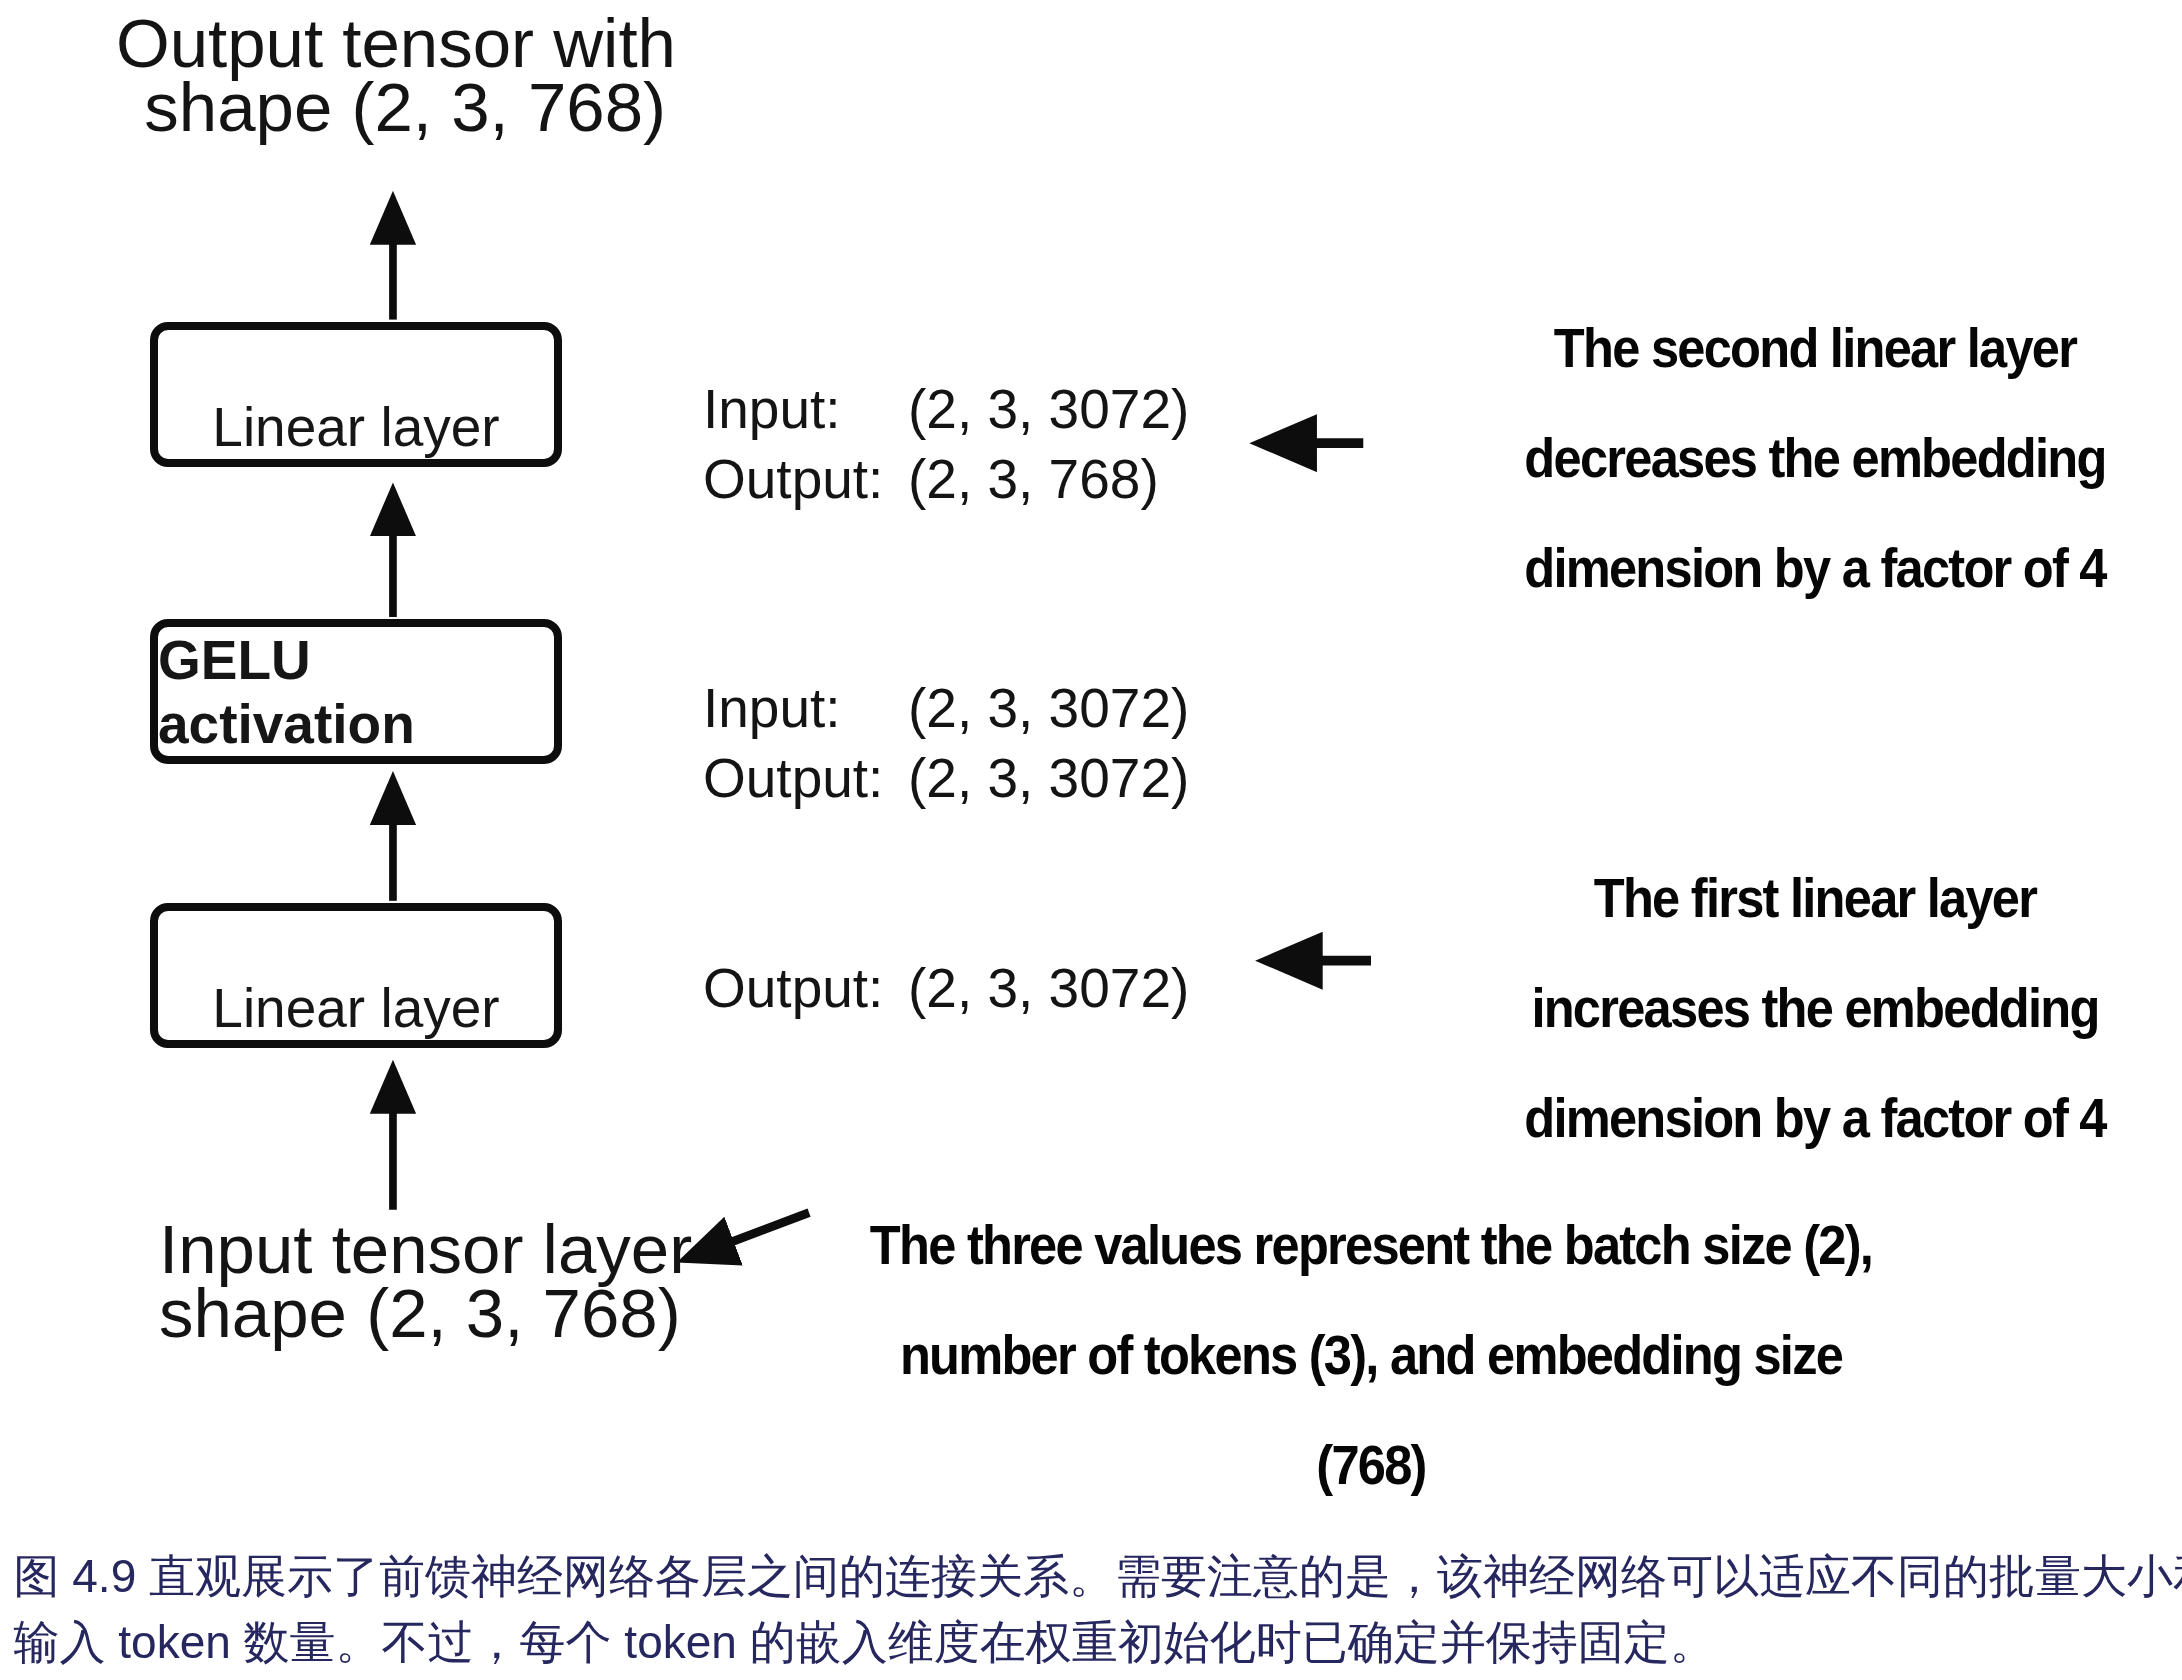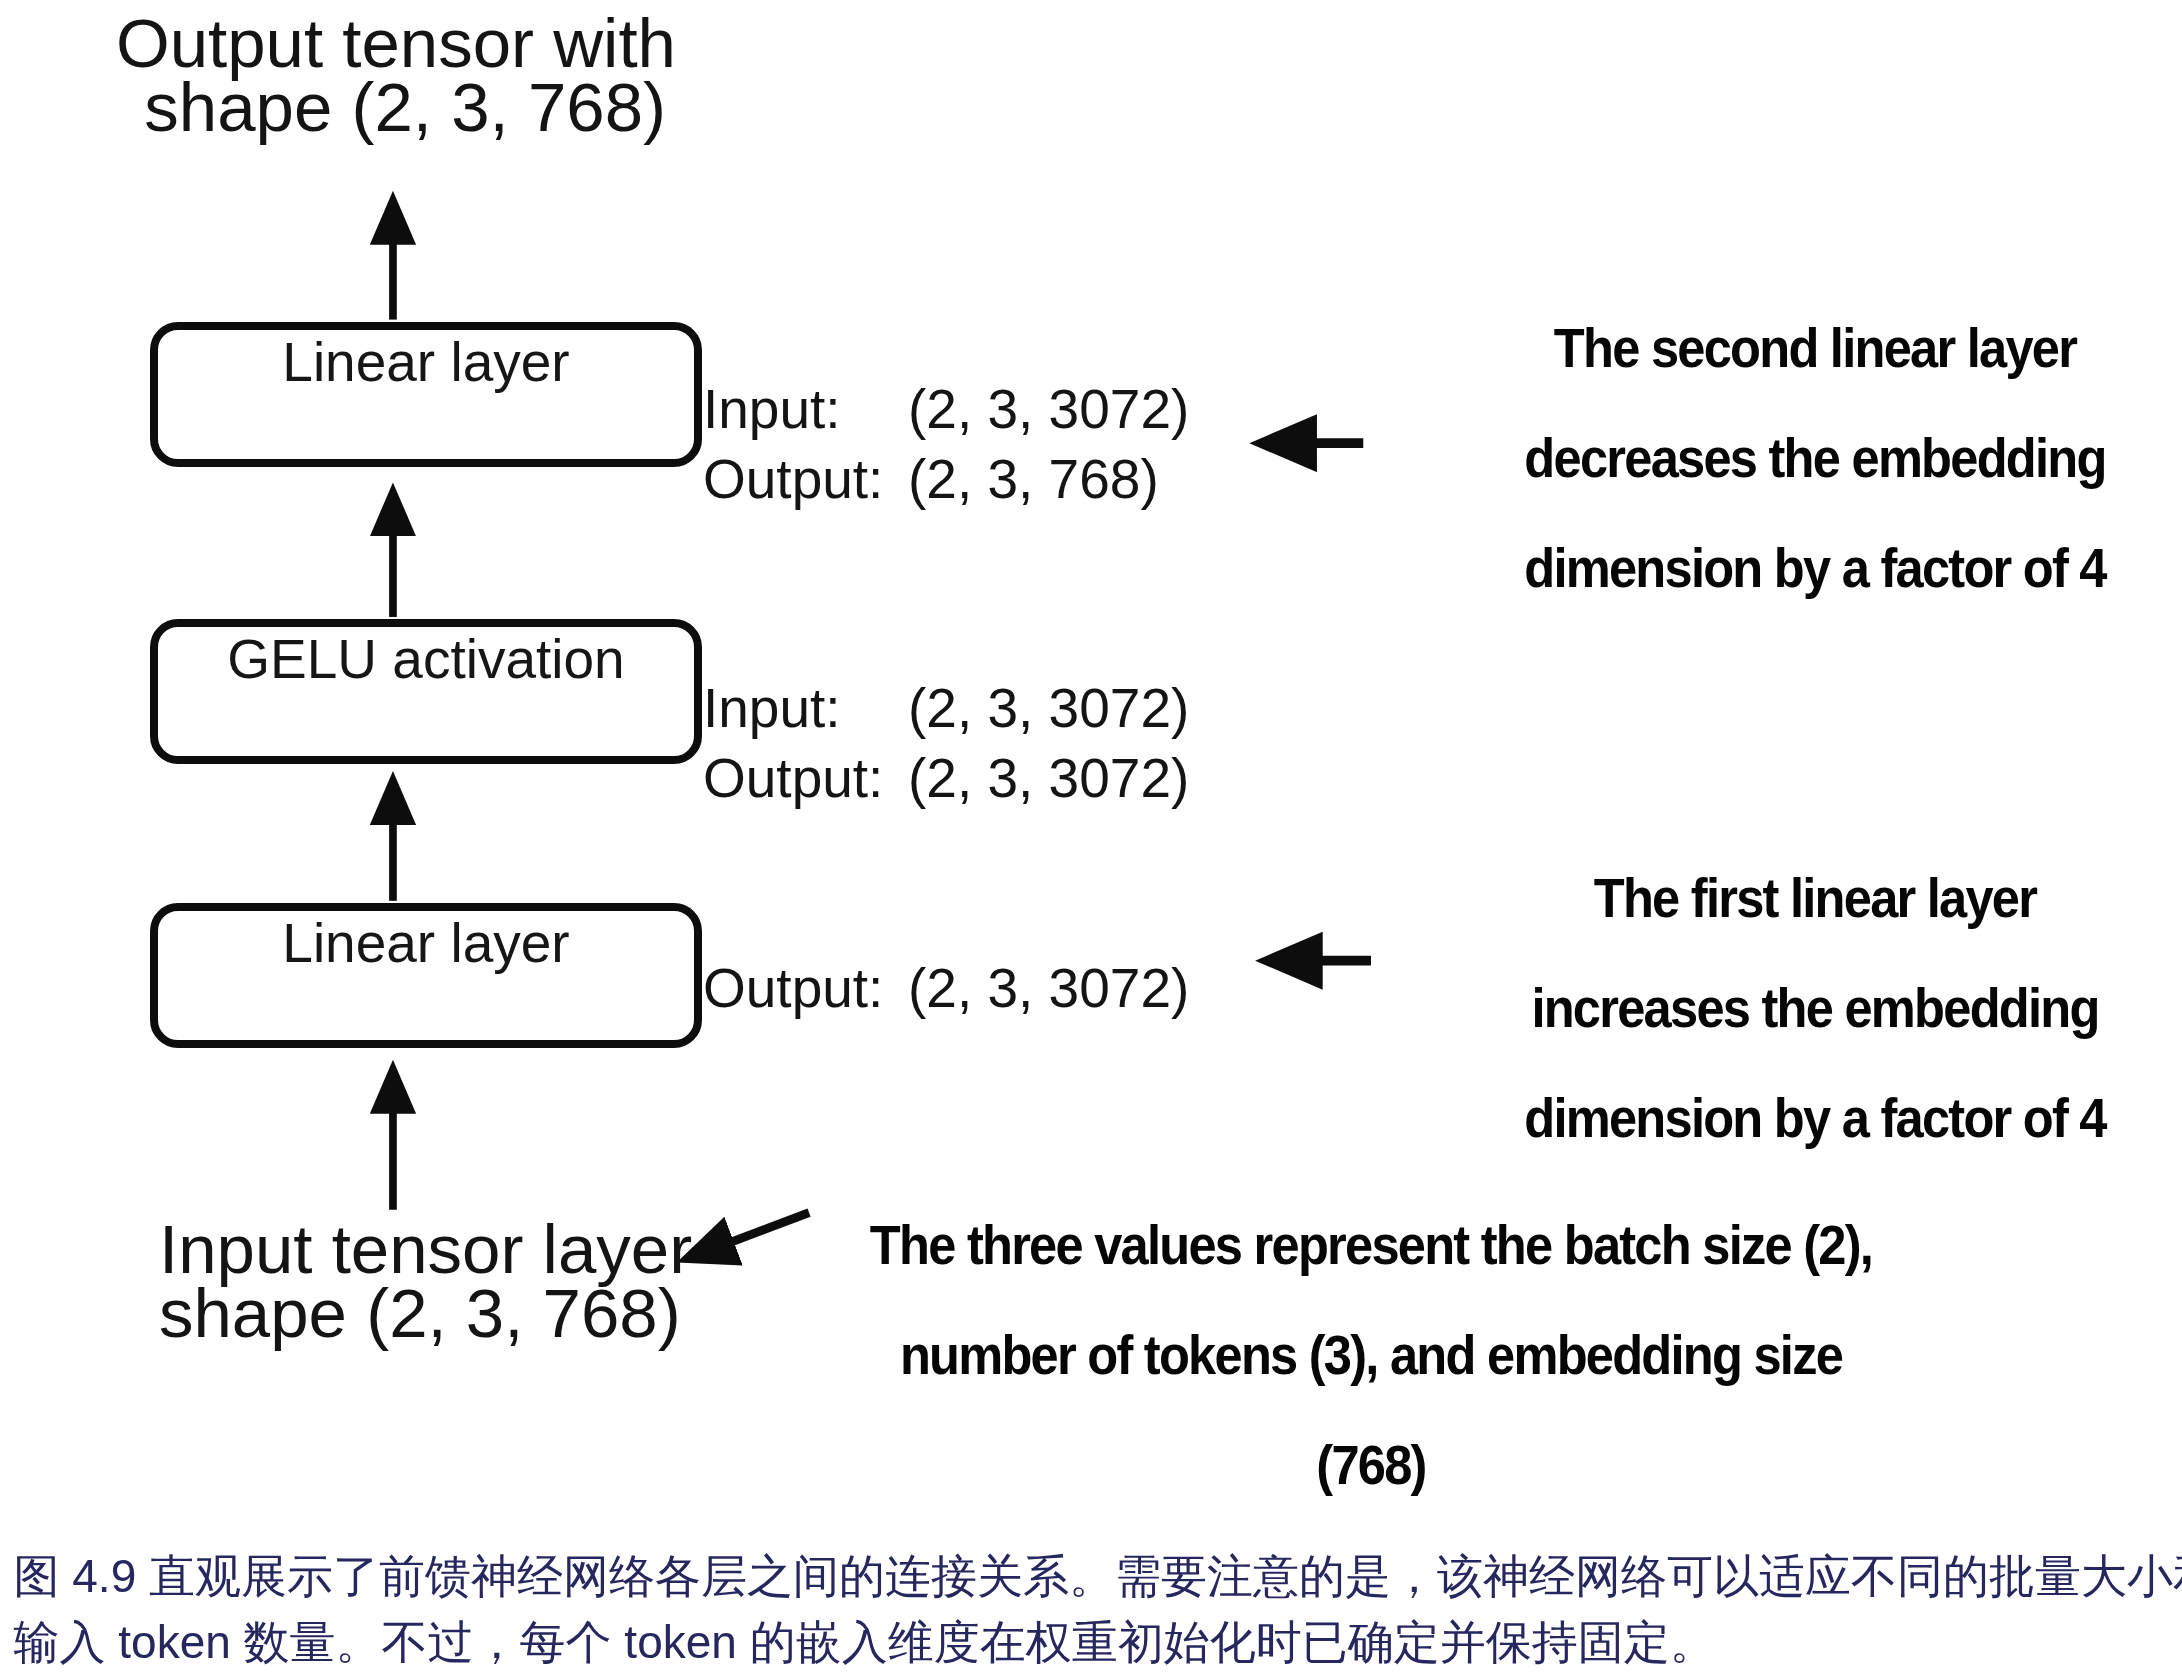--- a/index.html
+++ b/index.html
@@ -14,28 +14,28 @@
     background:var(--bg);
     font-family:"Liberation Sans",sans-serif;
     color:var(--ink);
     overflow:hidden;
   }
   .arrows{position:absolute;left:0;top:0;width:2182px;height:1680px;}
   .arrows line{stroke:var(--ink);}
   .arrows marker path{fill:var(--ink);}
 
   .node{
-    position:absolute;left:150px;width:552px;height:145px;
-    border:8.7px solid var(--ink);border-radius:28px;background:#fff;
+    position:absolute;left:150px;width:412px;height:145px;
+    border:8.7px solid var(--ink);border-radius:18px;background:#fff;
     box-sizing:border-box;
-    display:flex;align-items:flex-start;justify-content:center;
+    display:flex;align-items:flex-end;justify-content:center;
     font-size:55px;color:#161616;
   }
   #box-linear-top{top:322px;}
-  #box-gelu{top:619px;}
+  #box-gelu{top:619px;font-weight:bold;}
   #box-linear-bottom{top:903px;}
 
   .tensor-label{
     position:absolute;text-align:right;
     font-size:69px;line-height:64px;color:#141414;
     white-space:nowrap;
   }
   #out-label{left:116px;top:11.6px;width:550px;}
   #in-label{left:159px;top:1218px;width:459px;}
 

